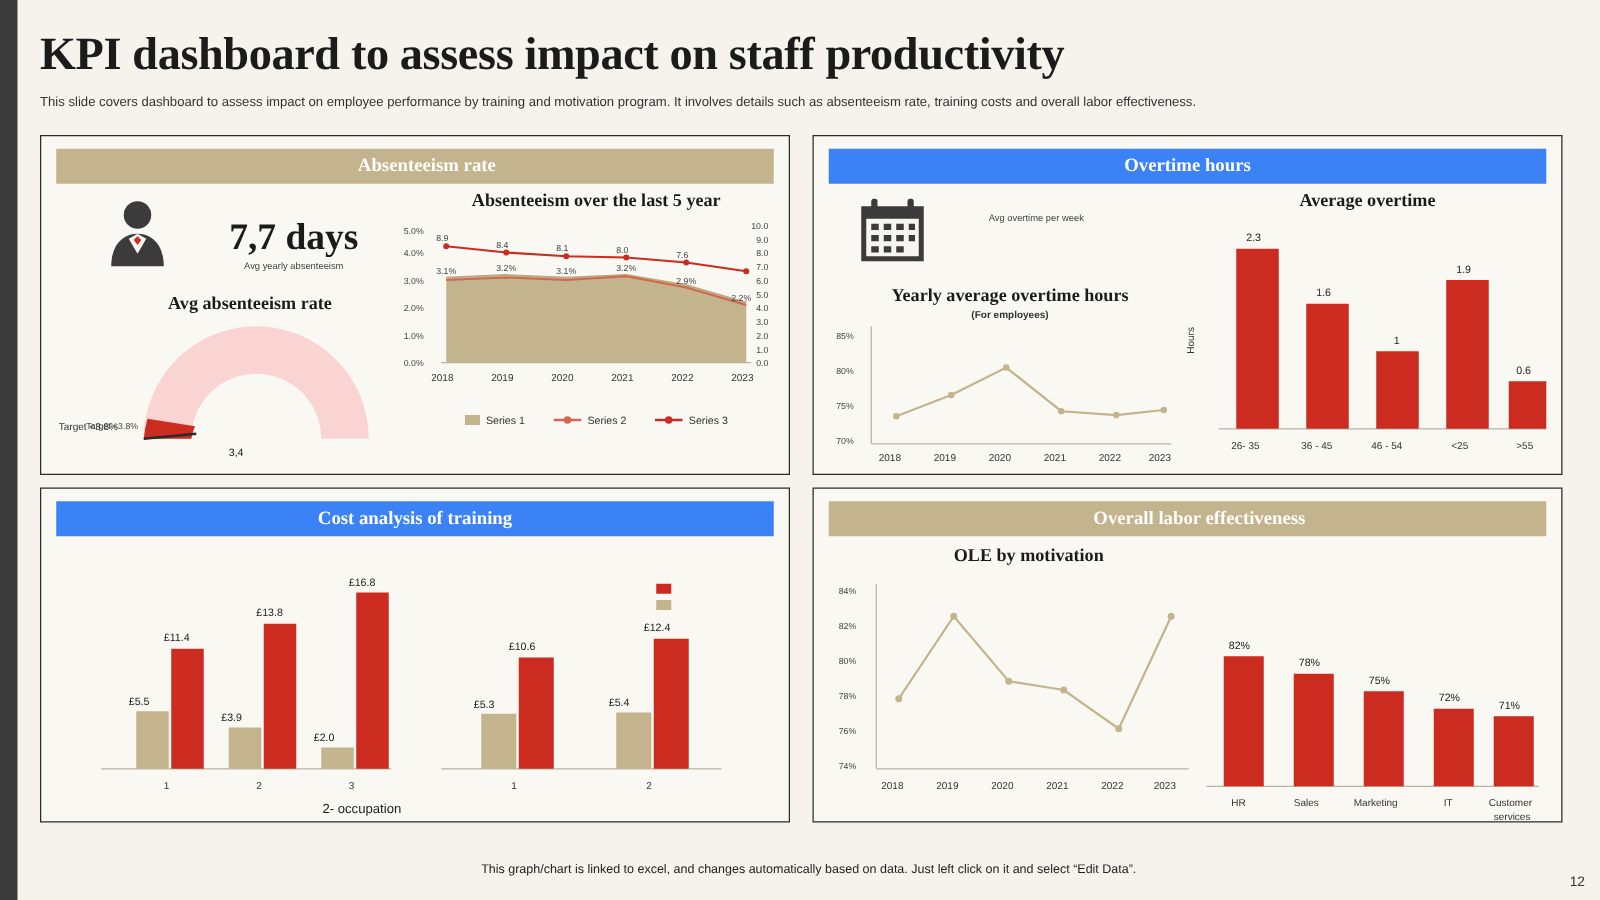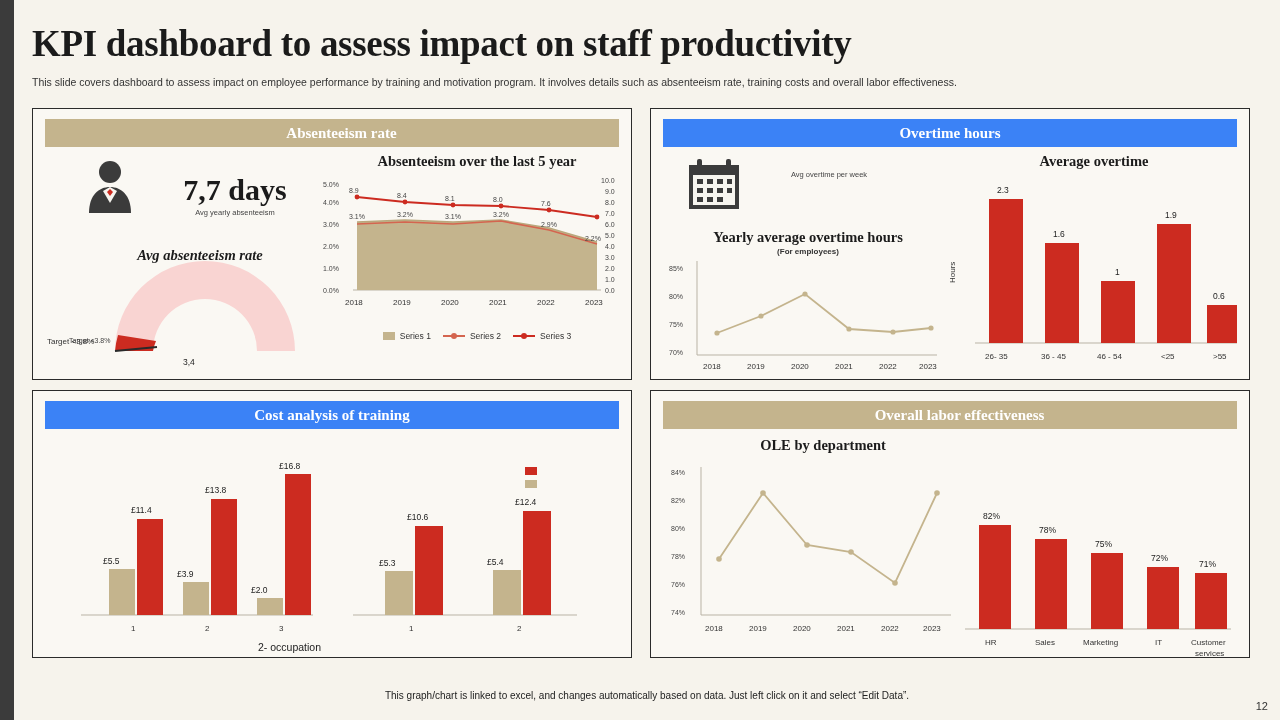--- a/index.html
+++ b/index.html
@@ -63,21 +63,21 @@
     font-size:30px; font-weight:bold; color:#1b1b1b; text-align:center;
   }
   .small-cap { font-size:7.5px; color:#444; text-align:center; margin-top:1px;}
 
   svg { display:block; overflow:visible; }
   .axis-lbl { font-size:8px; fill:#333; font-family:"Liberation Sans", sans-serif; }
   .axis-lbl-sm { font-size:7px; fill:#444; font-family:"Liberation Sans", sans-serif; }
   .val-lbl { font-size:8.5px; fill:#222; font-family:"Liberation Sans", sans-serif; }
   .axis-line { stroke:#b9b3a5; stroke-width:1; }
 
-  .legend-row { display:flex; gap:12px; justify-content:center; align-items:center; margin-top:2px;}
+  .legend-row { display:flex; gap:23px; justify-content:center; align-items:center; margin-top:2px;}
   .legend-item { display:flex; align-items:center; gap:5px; font-size:8.5px; color:#333; }
   .sw { width:12px; height:8px; display:inline-block; }
   .lg-line { width:22px; height:2px; display:inline-block; position:relative;}
   .lg-line:after{ content:''; position:absolute; left:8px; top:-2px; width:6px; height:6px; border-radius:50%; background:inherit;}
 
   .footer-note {
     position:absolute; left:0; top:690px; width:1266px;
     text-align:center; font-size:10px; color:#222;
   }
   .pageno { position:absolute; right:12px; top:700px; font-size:11px; color:#333; }
@@ -105,21 +105,21 @@
             <path d="M29 28 L22 32 L29 44 L36 32 Z" fill="#f7f5ef"></path>
             <path d="M29 30 L26 33 L29 37 L32 33 Z" fill="#cc2b20"></path>
           </svg>
         </div>
 
         <div style="position:absolute;left:110px;top:26px;width:160px;">
           <div class="big-num">7,7 days</div>
           <div class="small-cap">Avg yearly absenteeism</div>
         </div>
 
-        <div style="position:absolute;left:30px;top:100px;width:250px;font-style:italic;" class="sect-title">Avg absenteeism rate</div>
+        <div style="position:absolute;left:30px;top:88px;width:250px;" class="sect-title">Avg absenteeism rate</div>
 
         <div style="position:absolute;left:40px;top:108px;">
           <svg width="240" height="110" viewBox="0 0 240 110">
             <path d="M30 96 A90 90 0 0 1 210 96 L172 96 A52 52 0 0 0 68 96 Z" fill="#f9d4d2"></path>
             <path d="M30 96 A90 90 0 0 1 33 80 L71 86 A52 52 0 0 0 68 96 Z" fill="#cc2b20"></path>
             <line x1="30" y1="96" x2="72" y2="92" stroke="#2a2a2a" stroke-width="2"></line>
             <text class="axis-lbl-sm" x="-16" y="88">Target &lt;3.8%</text>
             <text class="val-lbl" x="98" y="110">3,4</text>
           </svg>
         </div>
@@ -365,21 +365,21 @@
         </div>
         <div style="position:absolute;left:300px;top:222px;width:240px;text-align:center;font-size:10.5px;color:#222;"></div>
 
       </div>
     </div>
 
     <div class="card">
       <div class="card-head head-tan">Overall labor effectiveness</div>
       <div class="card-body">
 
-        <div style="position:absolute;left:10px;top:8px;width:300px;" class="sect-title">OLE by department</div>
+        <div style="position:absolute;left:10px;top:8px;width:300px;" class="sect-title">OLE by motivation</div>
 
         <div style="position:absolute;left:8px;top:32px;">
           <svg width="290" height="180" viewBox="0 0 290 180">
             <text class="axis-lbl-sm" x="0" y="14">84%</text>
             <text class="axis-lbl-sm" x="0" y="42">82%</text>
             <text class="axis-lbl-sm" x="0" y="70">80%</text>
             <text class="axis-lbl-sm" x="0" y="98">78%</text>
             <text class="axis-lbl-sm" x="0" y="126">76%</text>
             <text class="axis-lbl-sm" x="0" y="154">74%</text>
             <line class="axis-line" x1="30" y1="154" x2="280" y2="154"></line>

